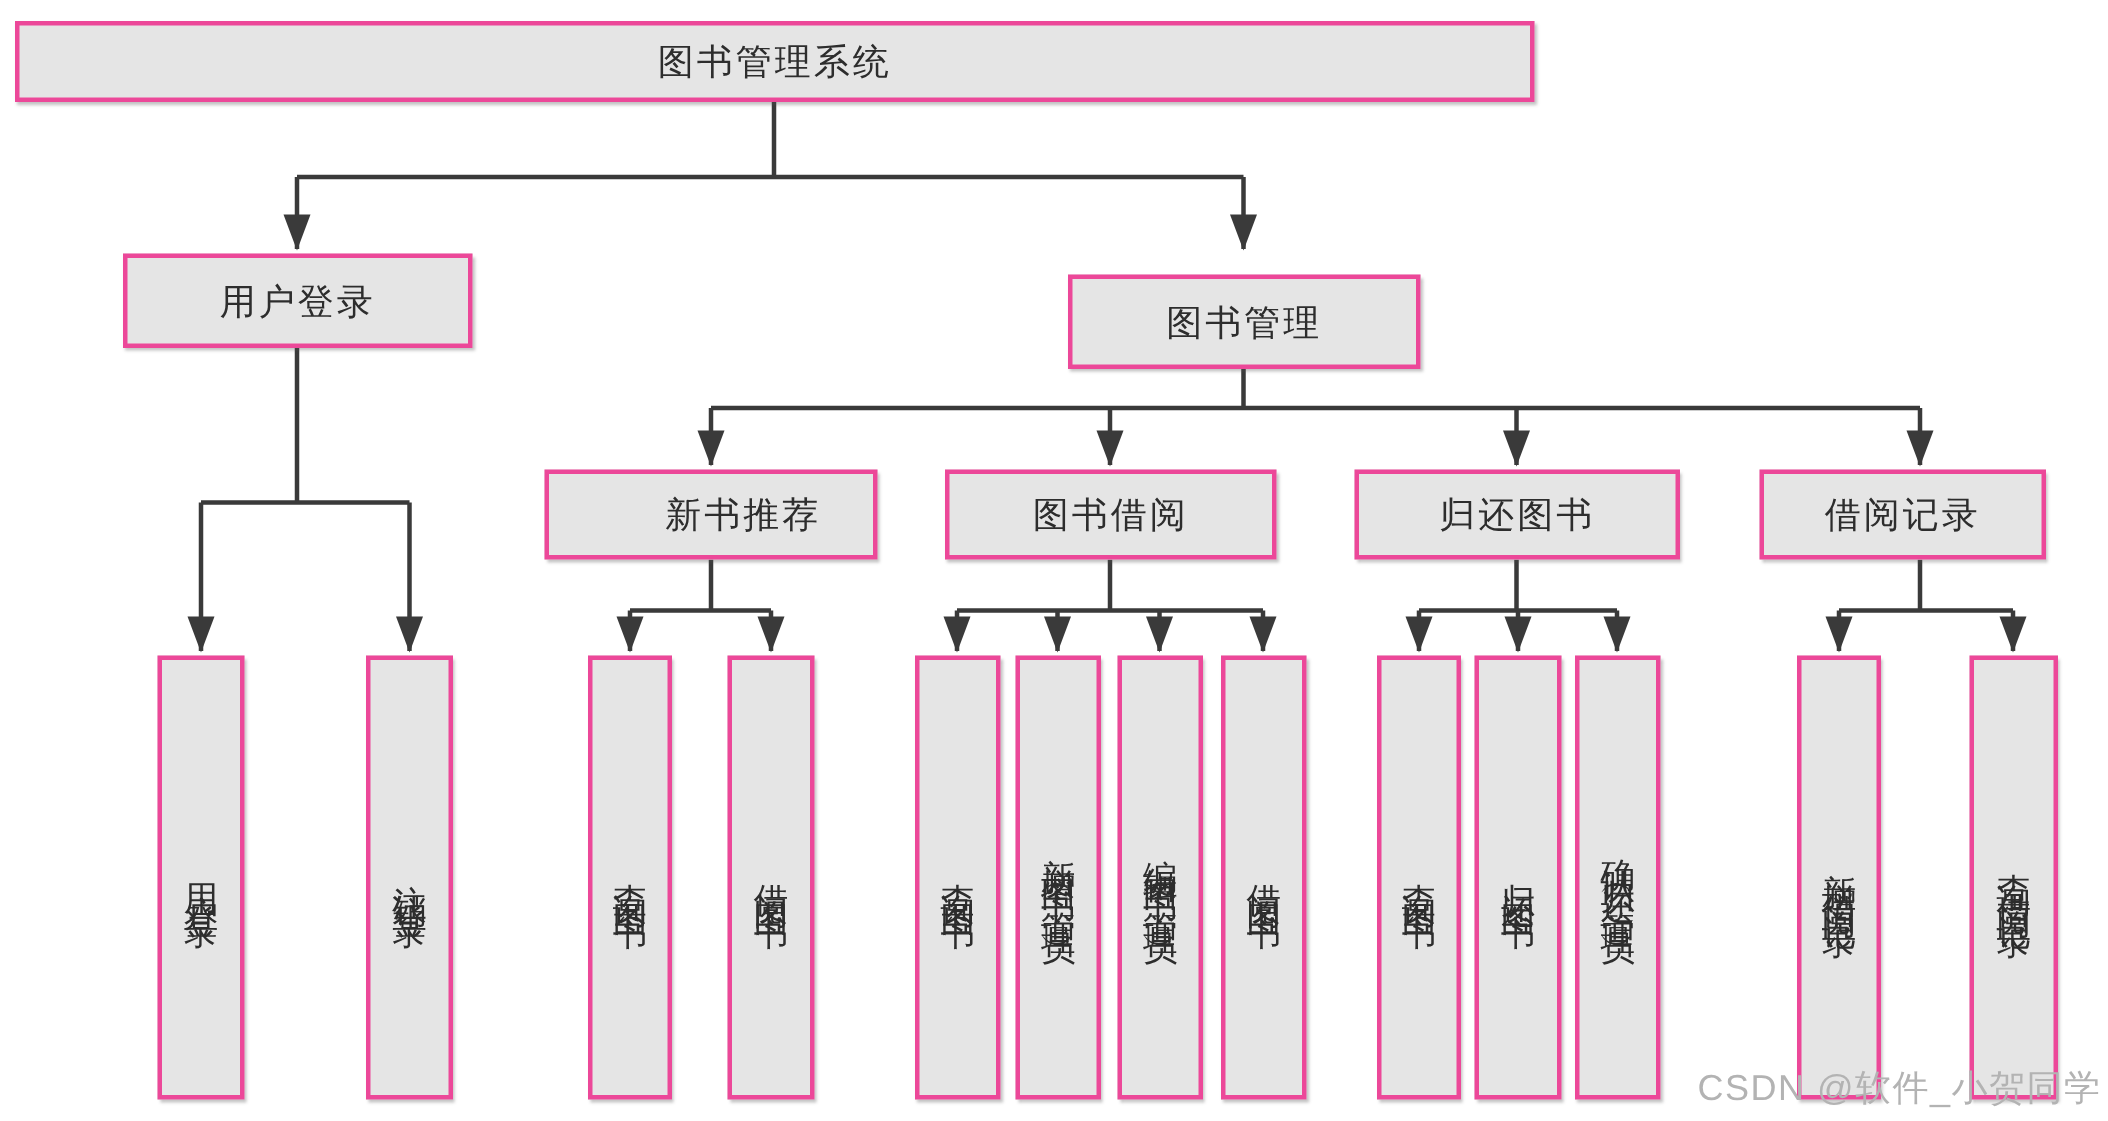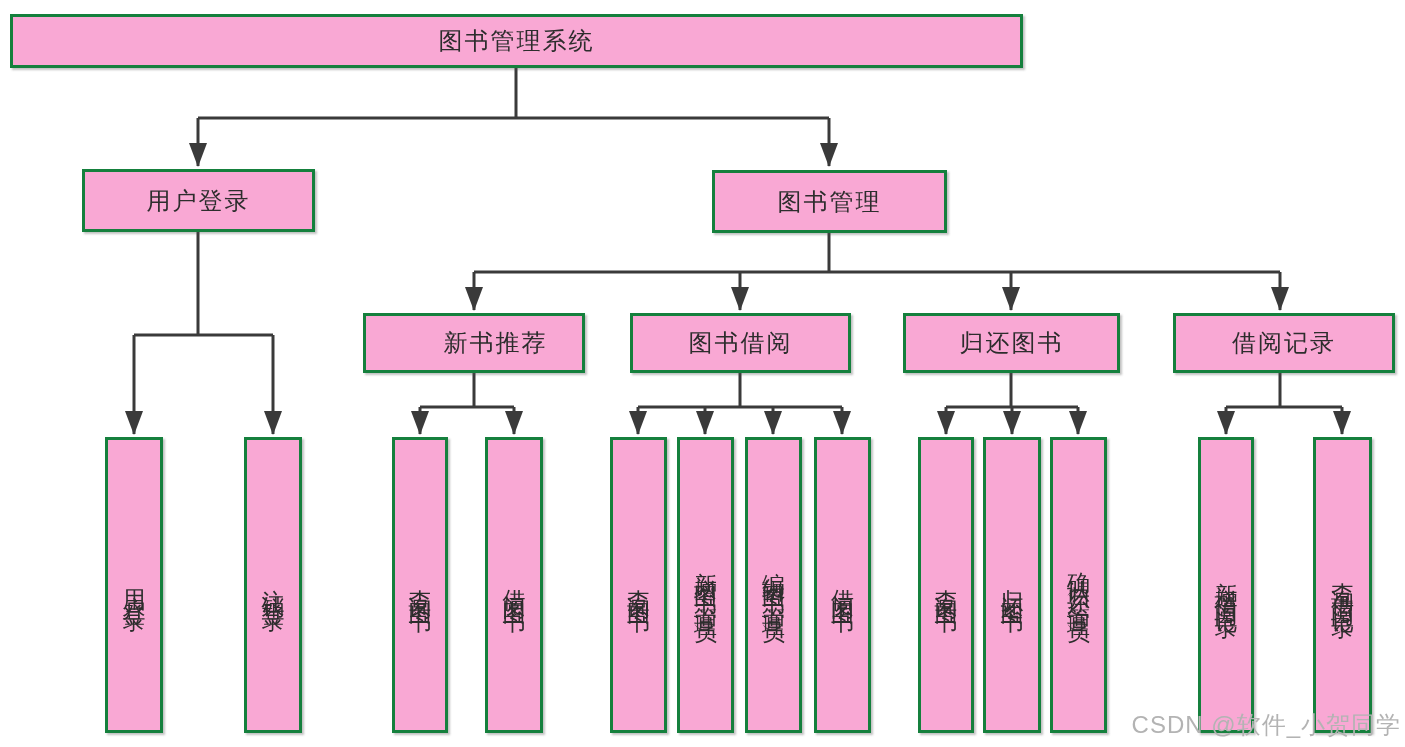--- a/index.html
+++ b/index.html
@@ -17,22 +17,22 @@
   }
   #wires {
     position: absolute;
     left: 0; top: 0;
     width: 1405px; height: 747px;
     pointer-events: none;
   }
   .box {
     position: absolute;
     box-sizing: border-box;
-    background: #f9a8d4;
-    border: 3px solid #15803d;
+    background: #e5e5e5;
+    border: 3px solid #ec4899;
     color: #2d2d2d;
     display: flex;
     align-items: center;
     justify-content: center;
     box-shadow: 1.5px 2px 2px rgba(80,80,80,0.35);
   }
   .box.h {
     font-size: 24px;
     letter-spacing: 2px;
     white-space: nowrap;
@@ -100,26 +100,26 @@
 
       <path d="M1280 373 V407 M1226 407 H1342"></path>
       <line x1="1226" y1="407" x2="1226" y2="434" marker-end="url(#arw)"></line>
       <line x1="1342" y1="407" x2="1342" y2="434" marker-end="url(#arw)"></line>
     </g>
   </svg>
 
   <div class="box h" style="left:10px; top:14px; width:1013px; height:54px;">图书管理系统</div>
 
   <div class="box h" style="left:82px; top:169px; width:233px; height:63px;">用户登录</div>
-  <div class="box h" style="left:712px; top:170px; width:235px; height:63px;">图书管理</div>
+  <div class="box h" style="left:712px; top:183px; width:235px; height:63px;">图书管理</div>
 
   <div class="box h" style="left:363px; top:313px; width:222px; height:60px;padding-left:43px;">新书推荐</div>
   <div class="box h" style="left:630px; top:313px; width:221px; height:60px;">图书借阅</div>
   <div class="box h" style="left:903px; top:313px; width:217px; height:60px;">归还图书</div>
-  <div class="box h" style="left:1173px; top:313px; width:222px; height:60px;">借阅记录</div>
+  <div class="box h" style="left:1173px; top:313px; width:191px; height:60px;">借阅记录</div>
 
   <div class="box v" style="left:105px; top:437px; width:58px; height:296px;">
     <span>用户登录</span>
     </div>
   <div class="box v" style="left:244px; top:437px; width:58px; height:296px;">
     <span>注销登录</span>
     </div>
 
   <div class="box v" style="left:392px; top:437px; width:56px; height:296px;">
     <span>查询图书</span>

